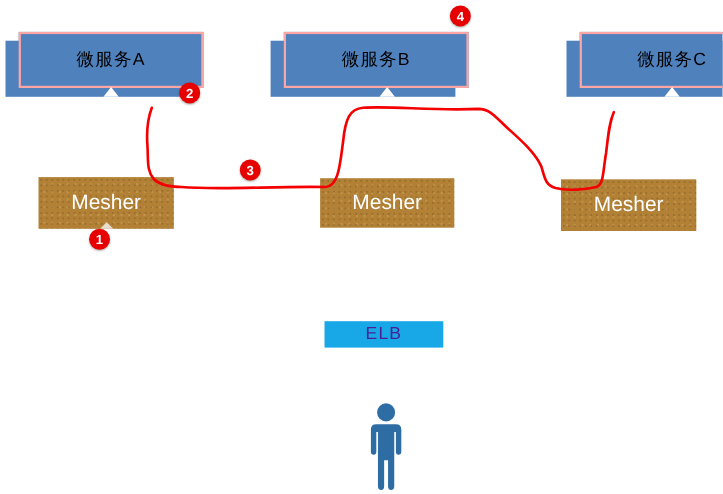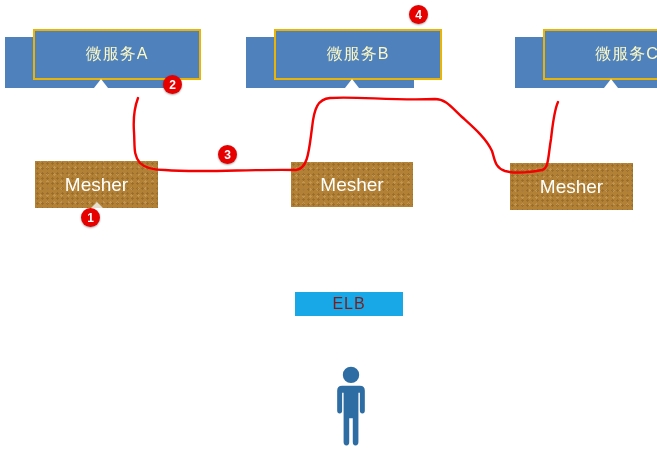--- a/index.html
+++ b/index.html
@@ -19,27 +19,27 @@
   .unit-b { left: 258px; top: 29px; text-align: center; }
   .unit-c { left: 487px; top: 29px; margin-left: 40px; }
 
   .unit .back {
     position: absolute; left: -12px; top: 8px;
     width: 100%; height: 100%;
     background: #4F81BD;
     z-index: 1;
   }
   .unit .front {
-    position: absolute; left: 16px; top: 0;
+    position: absolute; left: 0; top: 0;
     width: 100%; height: 100%;
     box-sizing: border-box;
     background: #4F81BD;
-    border: 2px solid #eab308;
+    border: 2px solid #fca5a5;
     display: flex; align-items: center; justify-content: center;
-    color: #fef9c3; font-size: 16px; letter-spacing: 1px;
+    color: #000000; font-size: 16px; letter-spacing: 1px;
     z-index: 2;
   }
   .unit .notch {
     position: absolute; top: 50px; left: 50%;
     transform: translateX(-50%);
     width: 0; height: 0;
     border-left: 7px solid transparent;
     border-right: 7px solid transparent;
     border-bottom: 9px solid #ffffff;
     z-index: 3;
@@ -73,21 +73,21 @@
     border-bottom: 6px solid #e6dfd0;
     z-index: 3;
   }
 
   
   .elb {
     position: absolute; left: 295px; top: 292px;
     width: 108px; height: 24px;
     background: #18A8E8;
     display: flex; align-items: center; justify-content: center;
-    color: #7f1d1d; font-size: 16px; letter-spacing: 1px;
+    color: #4c1d95; font-size: 16px; letter-spacing: 1px;
     z-index: 2;
   }
 
   
   .badge {
     position: absolute;
     width: 19px; height: 19px;
     border-radius: 50%;
     background: #E60000;
     color: #ffffff;

